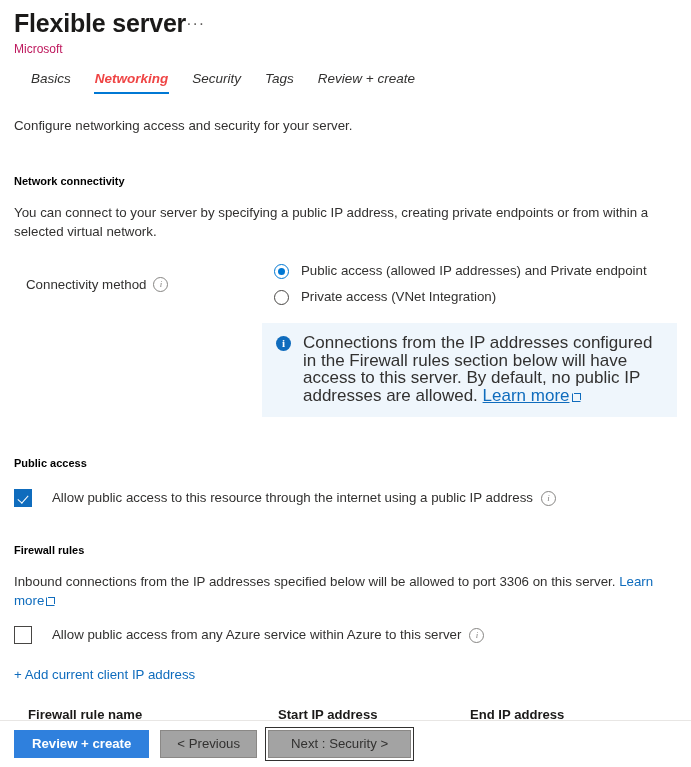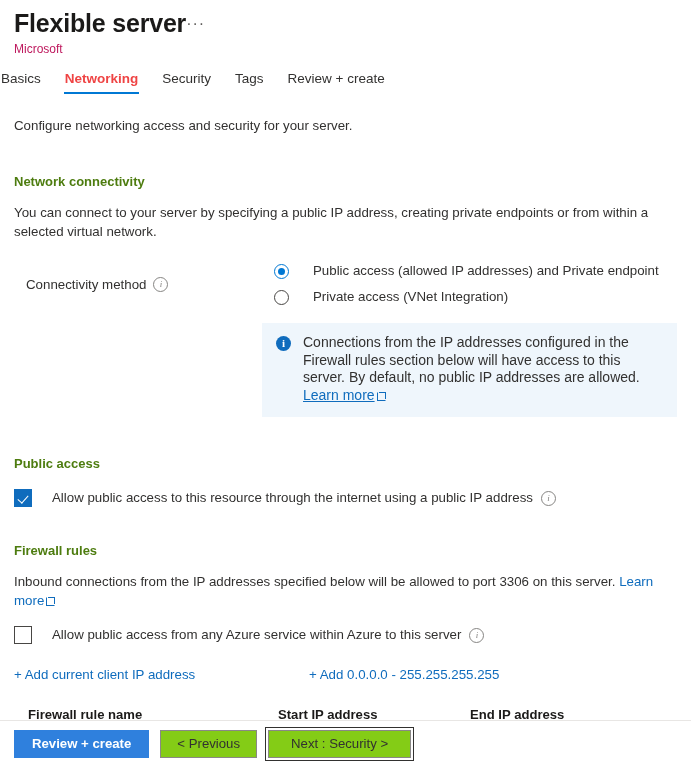--- a/index.html
+++ b/index.html
@@ -48,21 +48,22 @@
     margin-top: 3px;
     line-height: 16px;
   }
 
   
   .tabs {
     display: flex;
     align-items: flex-start;
     gap: 22px;
     margin-top: 13px;
-    padding-left: 0;
+    padding-left: 30px;
+    font-style: italic;
   }
   .tab {
     font-size: 13.5px;
     color: #323130;
     padding: 0 1px 7px 1px;
     cursor: pointer;
     position: relative;
     line-height: 17px;
     white-space: nowrap;
   }
@@ -84,23 +85,23 @@
   .content {
     padding: 0 14px;
   }
   .intro {
     font-size: 13.3px;
     color: #323130;
     margin-top: 23px;
     line-height: 18px;
   }
   .section-title {
-    font-size: 13px;
+    font-size: 11px;
     font-weight: 700;
-    color: #4d7c0f;
+    color: #000000;
     margin-top: 37px;
     line-height: 19px;
   }
   .section-title.tight { margin-top: 34px; }
   .body-text {
     font-size: 13.3px;
     color: #323130;
     line-height: 19px;
     margin-top: 12px;
     max-width: 668px;
@@ -136,21 +137,21 @@
     font-family: "Liberation Serif", serif;
     display: inline-block;
     flex: 0 0 13px;
     cursor: pointer;
     user-select: none;
   }
   .radios { display: flex; flex-direction: column; gap: 8px; }
   .radio-opt {
     display: flex;
     align-items: center;
-    gap: 24px;
+    gap: 12px;
     font-size: 13.3px;
     color: #323130;
     cursor: pointer;
     line-height: 18px;
   }
   .radio-mark {
     width: 15px;
     height: 15px;
     border-radius: 50%;
     border: 1.4px solid #484644;
@@ -191,21 +192,21 @@
     background: #0f6cbd;
     color: #fff;
     font-size: 11px;
     font-weight: 700;
     font-family: "Liberation Serif", serif;
     line-height: 15px;
     text-align: center;
     margin-top: 2px;
   }
   .banner-text {
-    font-size: 14px;
+    font-size: 17px;
     color: #323130;
     line-height: 17.5px;
   }
   a.link {
     color: #0f6cbd;
     text-decoration: none;
     cursor: pointer;
   }
   a.link.underline { text-decoration: underline; }
   .ext-glyph {
@@ -332,21 +333,21 @@
     gap: 11px;
     padding-left: 14px;
     box-sizing: border-box;
   }
   .btn {
     font-family: "Liberation Sans", sans-serif;
     font-size: 13.2px;
     height: 28px;
     box-sizing: border-box;
     cursor: pointer;
-    background: #84cc16;
+    background: #a3a3a3;
     border: 1px solid #8a8886;
     color: #323130;
     padding: 0 16px;
     line-height: 26px;
     white-space: nowrap;
   }
   .btn.primary {
     background: #2f80dd;
     border-color: #2f80dd;
     color: #fff;
@@ -428,21 +429,20 @@
   <div class="check-row">
     <span class="cbox"></span>
     <span class="check-label">
       <span>Allow public access from any Azure service within Azure to this server</span>
       <span class="info-icon">i</span>
     </span>
   </div>
 
   <div class="add-links">
     <a class="link first">+ Add current client IP address</a>
-    <a class="link">+ Add 0.0.0.0 - 255.255.255.255</a>
   </div>
 
   <div class="fw-table">
     <div class="fw-head">
       <div class="c1">Firewall rule name</div>
       <div class="c2">Start IP address</div>
       <div class="c3">End IP address</div>
     </div>
     <div class="fw-row">
       <input class="fw-input c1" type="text" placeholder="Firewall rule name" style="">

